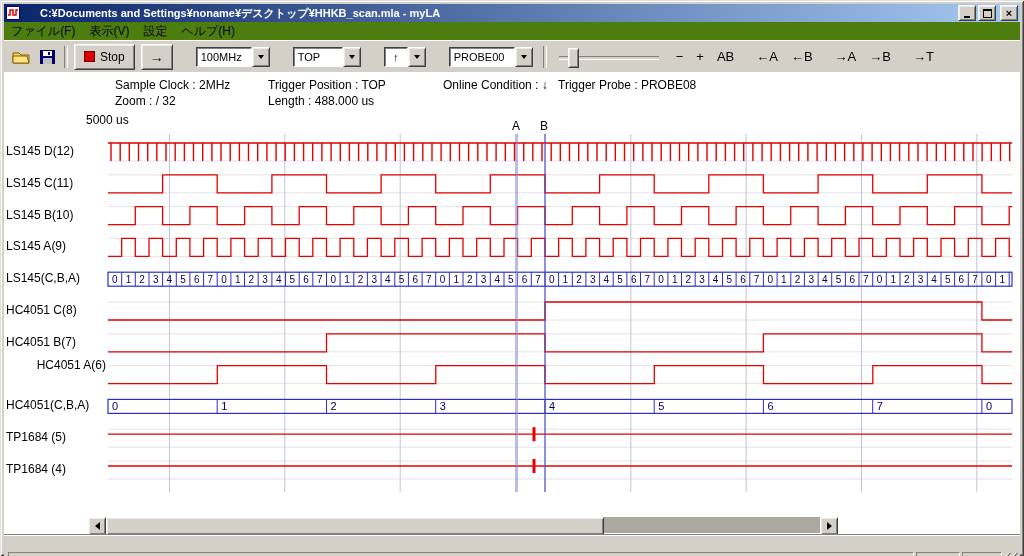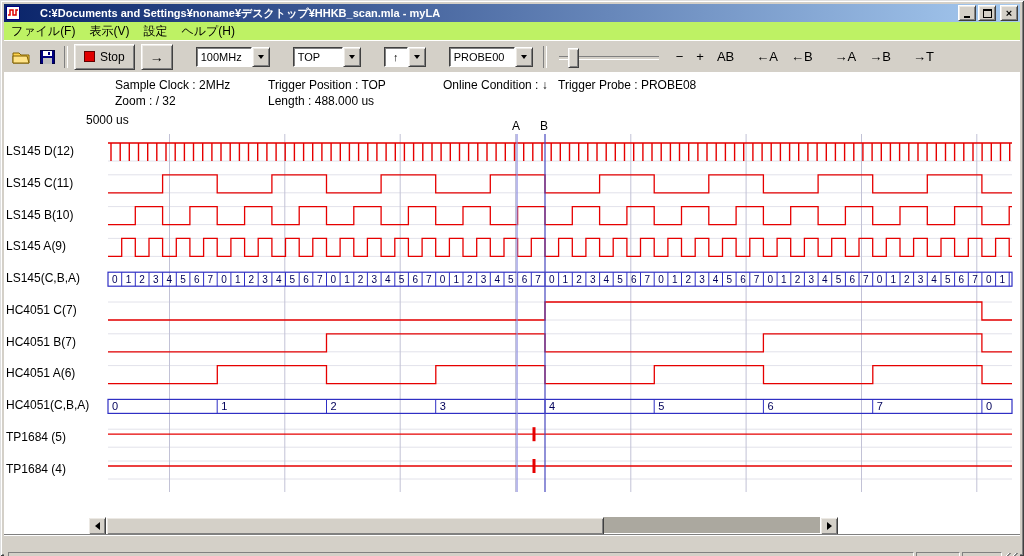--- a/index.html
+++ b/index.html
@@ -7,21 +7,21 @@
   .window-frame{position:absolute;inset:0;background:#d4d0c8;
     box-shadow:inset 1px 1px 0 #dfdfdf, inset -1px -1px 0 #404040, inset 2px 2px 0 #ffffff, inset -2px -2px 0 #808080;}
   .titlebar{position:absolute;left:4px;top:4px;right:4px;height:18px;
     background:linear-gradient(90deg,#0a246a,#a6caf0);display:flex;align-items:center;padding-left:2px;}
   .title-text{color:#fff;font-size:11px;font-weight:bold;margin-left:20px;flex:1;white-space:nowrap;overflow:hidden;}
   .win-btn{width:16px;height:14px;margin-right:2px;background:#d4d0c8;border:1px solid;border-color:#fff #404040 #404040 #fff;
     box-shadow:inset 1px 1px 0 #ece9e4,inset -1px -1px 0 #808080;display:flex;align-items:center;justify-content:center;}
   .glyph-min{width:6px;height:2px;background:#000;margin-top:7px;}
   .glyph-max{width:7px;height:6px;border:1px solid #000;border-top-width:2px;}
   .glyph-close{font-size:11px;font-weight:bold;line-height:10px;}
-  .menubar{position:absolute;left:4px;top:22px;right:4px;height:18px;background:#bef264;display:flex;align-items:center;font-size:12px;}
+  .menubar{position:absolute;left:4px;top:22px;right:4px;height:18px;background:#4d7c0f;display:flex;align-items:center;font-size:12px;}
   .menu-item{padding:1px 7px;}
   .toolbar{position:absolute;left:4px;top:40px;right:4px;height:31px;background:#d4d0c8;
     border-top:1px solid #fff;border-bottom:1px solid #808080;display:flex;align-items:center;padding-left:4px;font-size:12px;}
   .tool-icon-btn{width:26px;height:24px;display:flex;align-items:center;justify-content:center;}
   .tsep{width:2px;height:22px;border-left:1px solid #808080;border-right:1px solid #fff;margin:0 4px;}
   .raised{background:#d4d0c8;border:1px solid;border-color:#fff #404040 #404040 #fff;box-shadow:inset 1px 1px 0 #ece9e4,inset -1px -1px 0 #808080;}
   .stop-btn{display:flex;align-items:center;gap:5px;height:24px;padding:0 9px;margin-left:2px;}
   .stop-square{width:9px;height:9px;background:#e00000;border:1px solid #600000;}
   .run-btn{width:30px;height:24px;margin-left:6px;display:flex;align-items:center;justify-content:center;font-size:14px;font-weight:bold;}
   .combo{display:flex;height:20px;margin-left:23px;}
@@ -155,23 +155,23 @@
   <span class="info-text" style="left:86px;top:113px;">5000 us</span>
 
   <span class="cursor-label" style="left:512px;top:119px;">A</span>
   <span class="cursor-label" style="left:540px;top:119px;">B</span>
 
   <div class="channel-label" style="top:144px;">LS145 D(12)</div>
   <div class="channel-label" style="top:176px;">LS145 C(11)</div>
   <div class="channel-label" style="top:208px;">LS145 B(10)</div>
   <div class="channel-label" style="top:239px;">LS145 A(9)</div>
   <div class="channel-label" style="top:271px;">LS145(C,B,A)</div>
-  <div class="channel-label" style="top:303px;">HC4051 C(7)</div>
+  <div class="channel-label" style="top:303px;">HC4051 C(8)</div>
   <div class="channel-label" style="top:335px;">HC4051 B(7)</div>
-  <div class="channel-label" style="top:366px;">HC4051 A(6)</div>
+  <div class="channel-label" style="top:358px;text-align:right;">HC4051 A(6)</div>
   <div class="channel-label" style="top:398px;">HC4051(C,B,A)</div>
   <div class="channel-label" style="top:430px;">TP1684 (5)</div>
   <div class="channel-label" style="top:462px;">TP1684 (4)</div>
 
   <svg id="plot-svg" width="1024" height="556" viewBox="0 0 1024 556">
       <line x1="108" y1="143" x2="1012" y2="143" stroke="#e2e2ea"></line>
       <line x1="108" y1="161" x2="1012" y2="161" stroke="#e2e2ea"></line>
       <line x1="108" y1="174.8" x2="1012" y2="174.8" stroke="#e2e2ea"></line>
       <line x1="108" y1="192.8" x2="1012" y2="192.8" stroke="#e2e2ea"></line>
       <line x1="108" y1="206.6" x2="1012" y2="206.6" stroke="#e2e2ea"></line>

